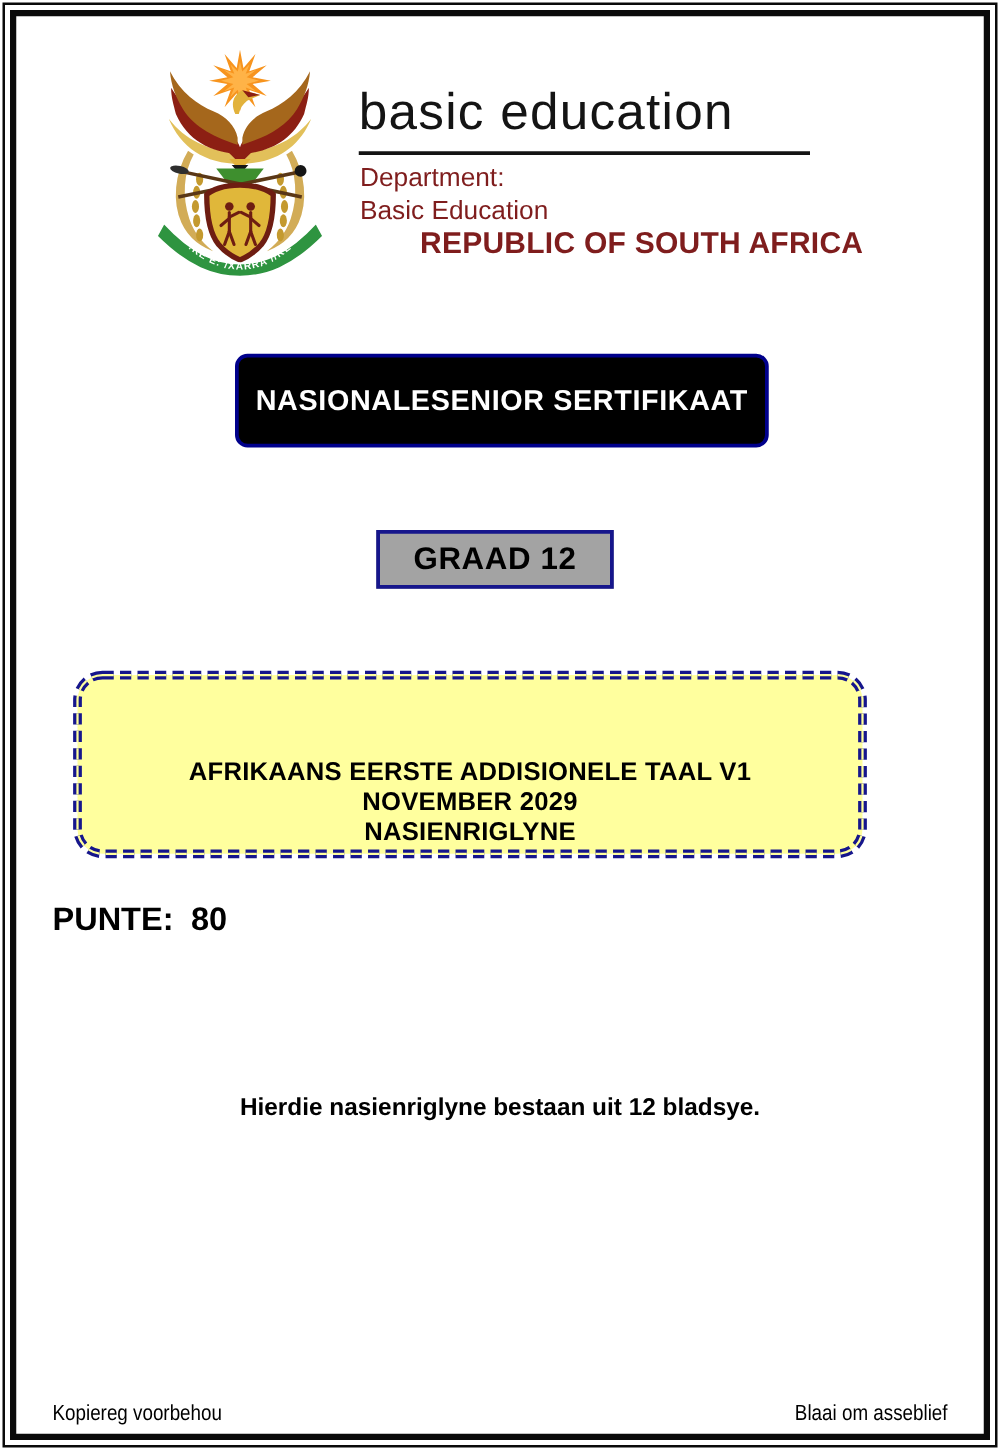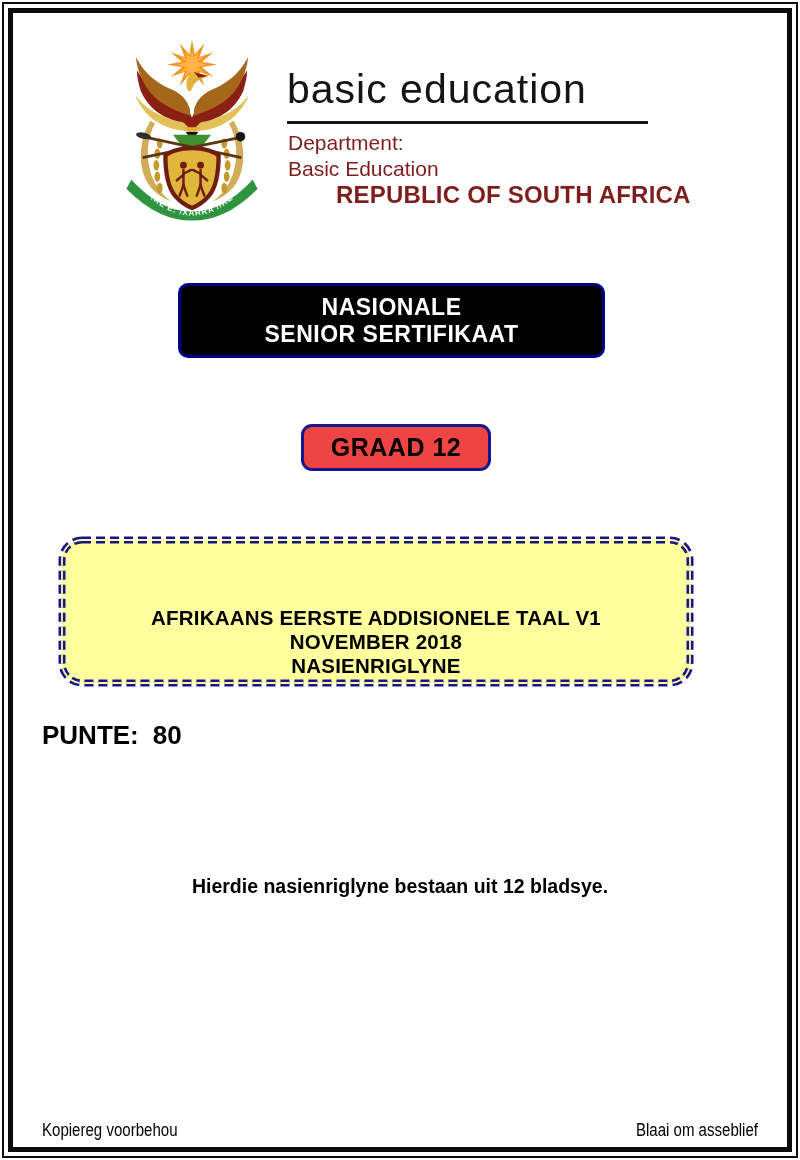--- a/index.html
+++ b/index.html
@@ -9,28 +9,28 @@
   .frame-inner{position:absolute;inset:8px;border:5px solid #0a0a0a;pointer-events:none;}
 
   
   .coat{position:absolute;left:116px;top:36px;width:152px;height:190px;}
   .wordmark{position:absolute;left:287px;top:66px;font-size:41px;font-weight:400;letter-spacing:1px;color:#141414;}
   .wm-rule{position:absolute;left:287px;top:121px;width:361px;height:3px;background:#141414;}
   .dept{position:absolute;left:288px;top:130px;font-size:21px;line-height:26px;color:#7f1d1d;}
   .dept .country{font-weight:bold;font-size:24px;letter-spacing:.2px;margin-left:48px;}
 
   
-  .cert{position:absolute;left:178px;top:283px;width:421px;height:69px;background:#000;
-        border:3px solid #00008b;border-radius:10px;display:flex;flex-direction:column;
+  .cert{position:absolute;left:188px;top:283px;width:421px;height:69px;background:#000;
+        border:3px solid #00008b;border-radius:10px;display:flex;flex-direction:row;
         align-items:center;justify-content:center;text-decoration:underline;}
   .cert div{color:#fff;font-weight:bold;font-size:23px;line-height:27px;letter-spacing:.5px;}
 
   
-  .grade{position:absolute;left:301px;top:424px;width:184px;height:41px;background:#ef4444;
-         border:3px solid #16168c;border-radius:11px;display:flex;align-items:center;justify-content:center;
+  .grade{position:absolute;left:301px;top:424px;width:184px;height:41px;background:#a3a3a3;
+         border:3px solid #16168c;border-radius:0;display:flex;align-items:center;justify-content:center;
          font-weight:bold;font-size:25px;letter-spacing:.5px;}
 
   
   .exam{position:absolute;left:57px;top:535px;width:638px;height:153px;}
   .exam svg.border{position:absolute;left:0;top:0;}
   .exam .content{position:absolute;inset:10px;display:flex;flex-direction:column;
                  align-items:center;justify-content:flex-end;text-align:center;}
   .exam .content div{font-weight:bold;font-size:20.5px;letter-spacing:.2px;}
 
   .marks{position:absolute;left:42px;top:720px;font-weight:bold;font-size:26px;}
@@ -131,21 +131,21 @@
 
   <div class="grade">GRAAD 12</div>
 
   <div class="exam">
     <svg class="border" width="638" height="153" viewBox="0 0 638 153" aria-hidden="true">
       <rect x="5" y="5" width="628" height="143" rx="20" fill="#ffff9e" stroke="#16168c" stroke-width="7" stroke-dasharray="9 5"></rect>
       <rect x="5" y="5" width="628" height="143" rx="20" fill="none" stroke="#ffff9e" stroke-width="1.8" stroke-dasharray="9 5"></rect>
     </svg>
     <div class="content">
       <div>AFRIKAANS EERSTE ADDISIONELE TAAL V1</div>
-      <div>NOVEMBER 2018</div>
+      <div>NOVEMBER 2029</div>
       <div>NASIENRIGLYNE</div>
     </div>
   </div>
 
   <div class="marks">
     <span>PUNTE:</span><span class="val">80</span>
   </div>
 
   <div class="note">Hierdie nasienriglyne bestaan uit 12 bladsye.</div>
 

